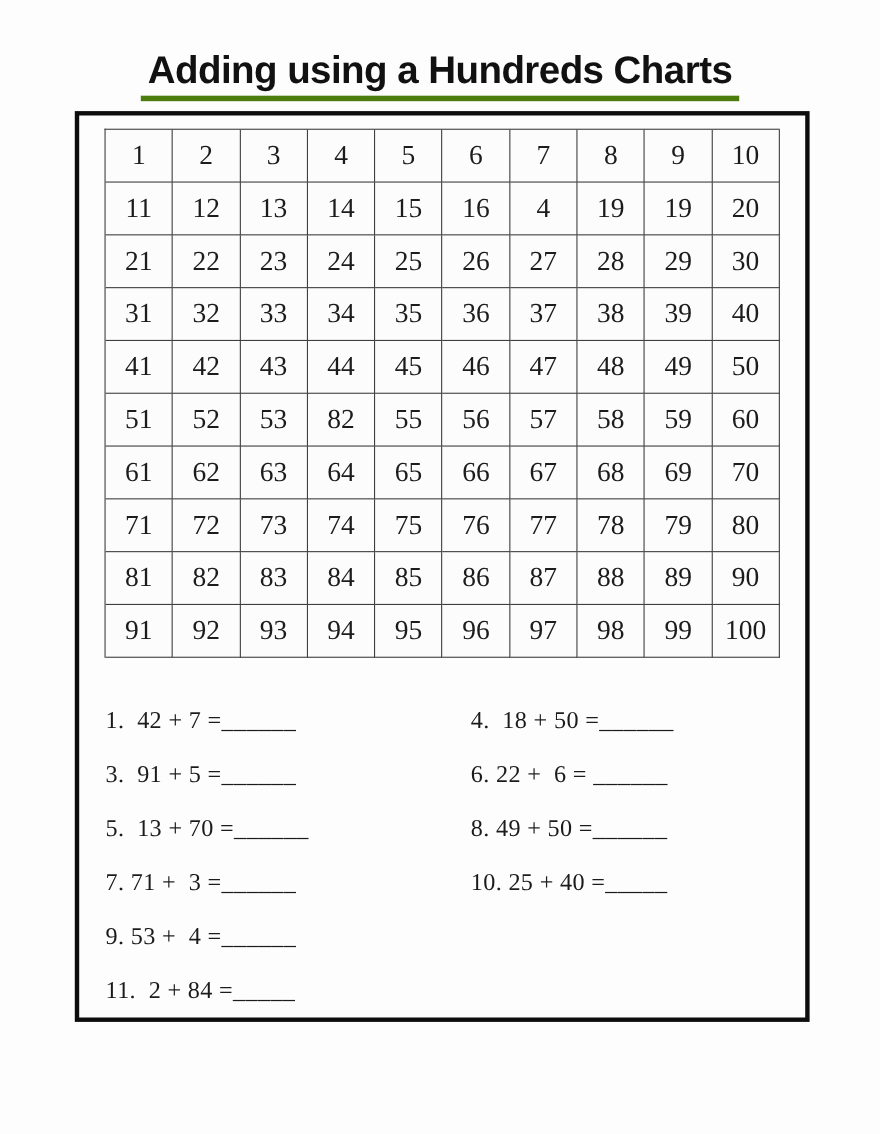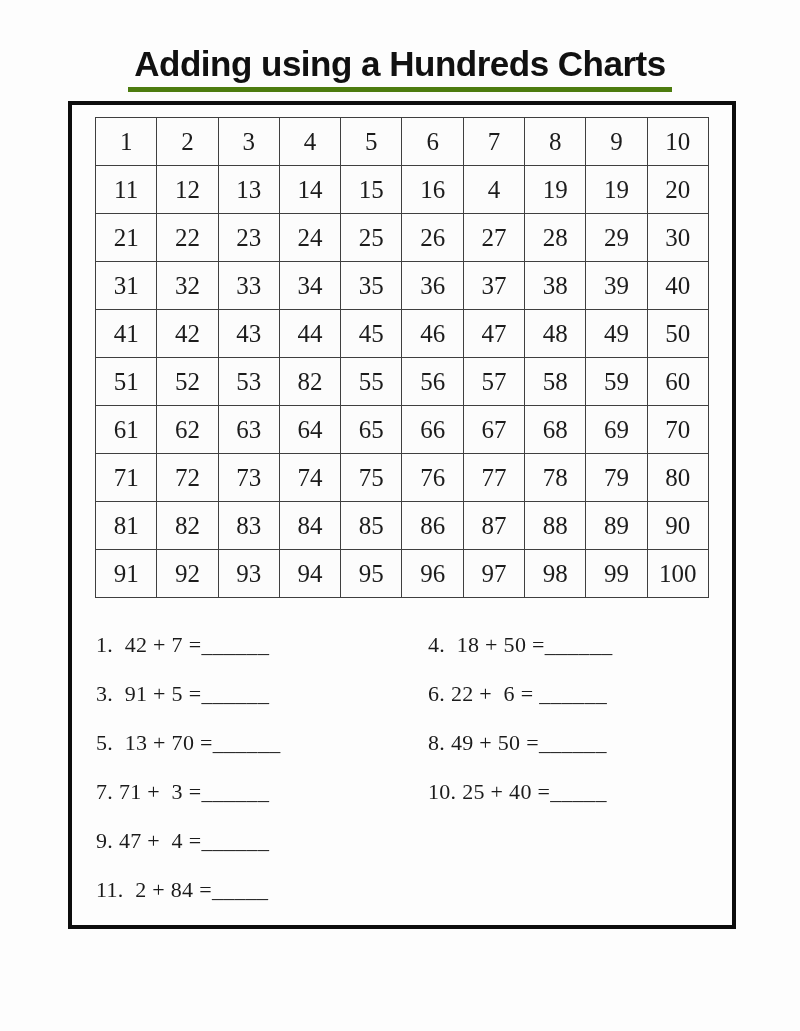--- a/index.html
+++ b/index.html
@@ -55,21 +55,21 @@
     border-bottom:1.5px solid var(--grid);
     height:48px;
     display:flex;
     align-items:center;
     justify-content:center;
     font-size:25px;
     color:#1c1c1c;
   }
   .problems{
     display:flex;
-    margin-top:36px;
+    margin-top:46px;
   }
   .pcol{
     width:50%;
     display:flex;
     flex-direction:column;
     row-gap:27px;
   }
   .pcol-left{padding-left:24px;}
   .pcol-right{padding-left:26px;}
   .problem{
@@ -193,21 +193,21 @@
         <div class="cell">99</div>
         <div class="cell">100</div>
       </div>
 
     <div class="problems">
       <div class="pcol pcol-left">
           <div class="problem">1.  42 + 7 =______</div>
           <div class="problem">3.  91 + 5 =______</div>
           <div class="problem">5.  13 + 70 =______</div>
           <div class="problem">7. 71 +  3 =______</div>
-          <div class="problem">9. 47 +  4 =______</div>
+          <div class="problem">9. 53 +  4 =______</div>
           <div class="problem">11.  2 + 84 =_____</div>
         </div>
       <div class="pcol pcol-right">
           <div class="problem">4.  18 + 50 =______</div>
           <div class="problem">6. 22 +  6 = ______</div>
           <div class="problem">8. 49 + 50 =______</div>
           <div class="problem">10. 25 + 40 =_____</div>
         </div>
     </div>
 

